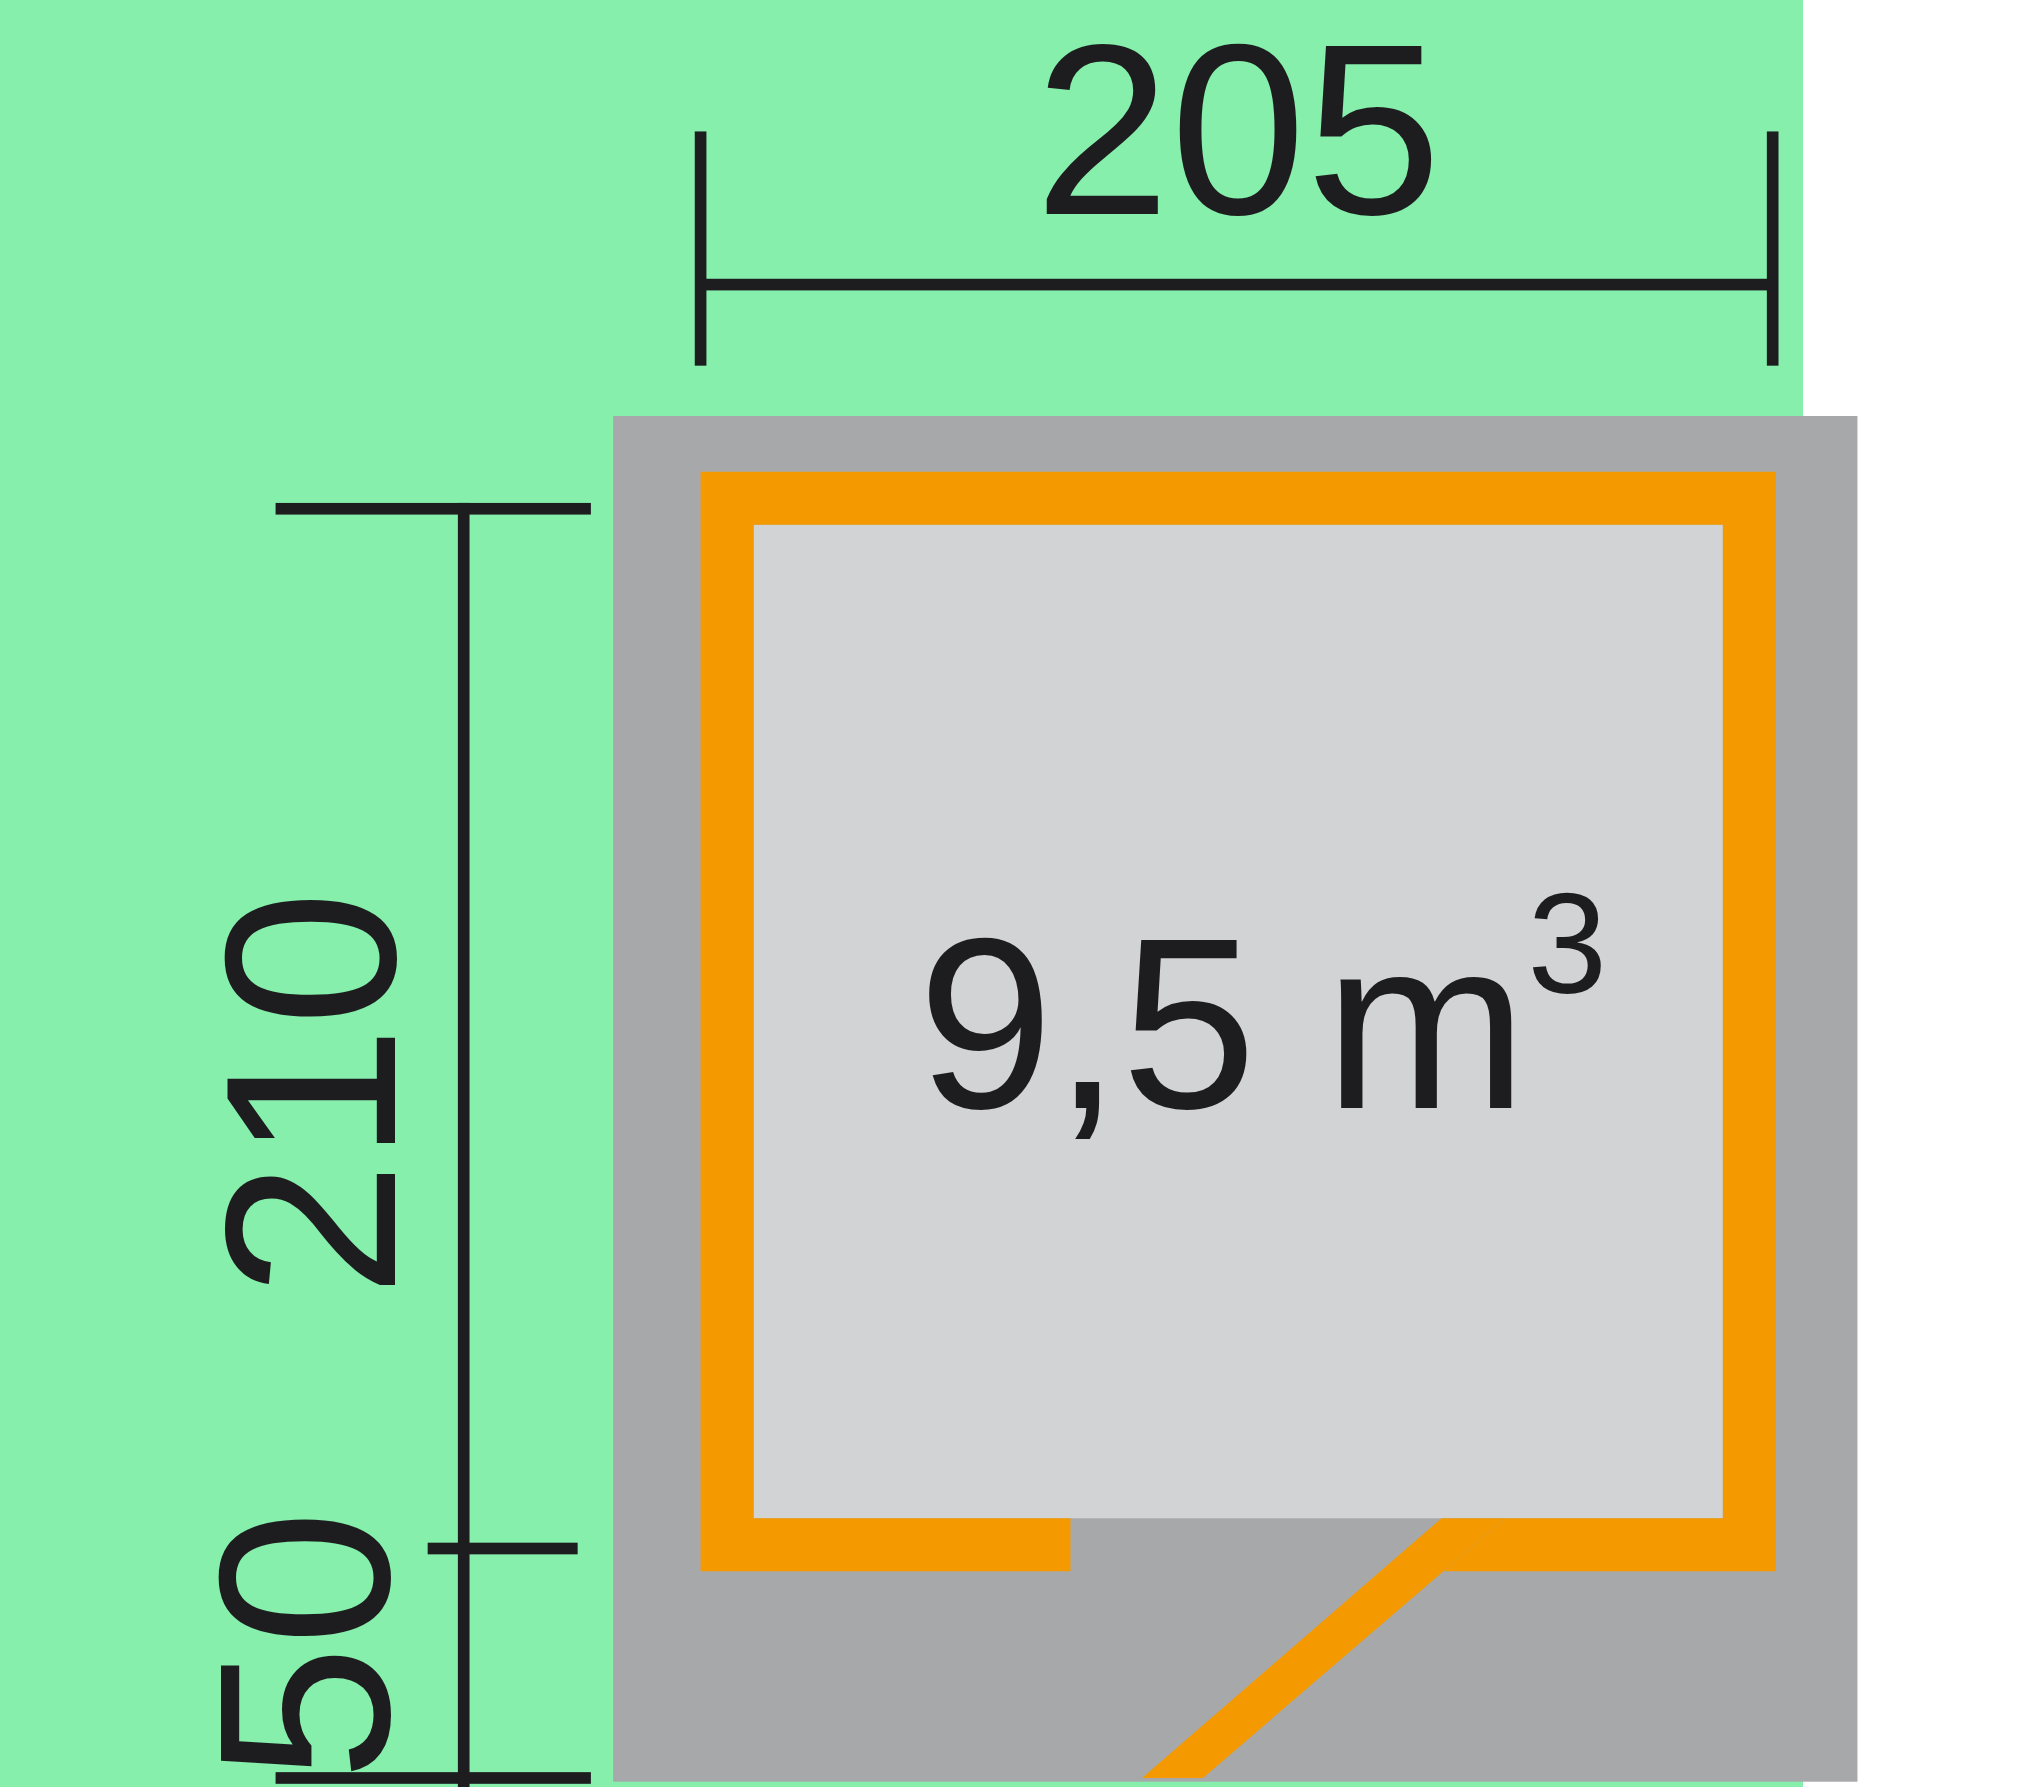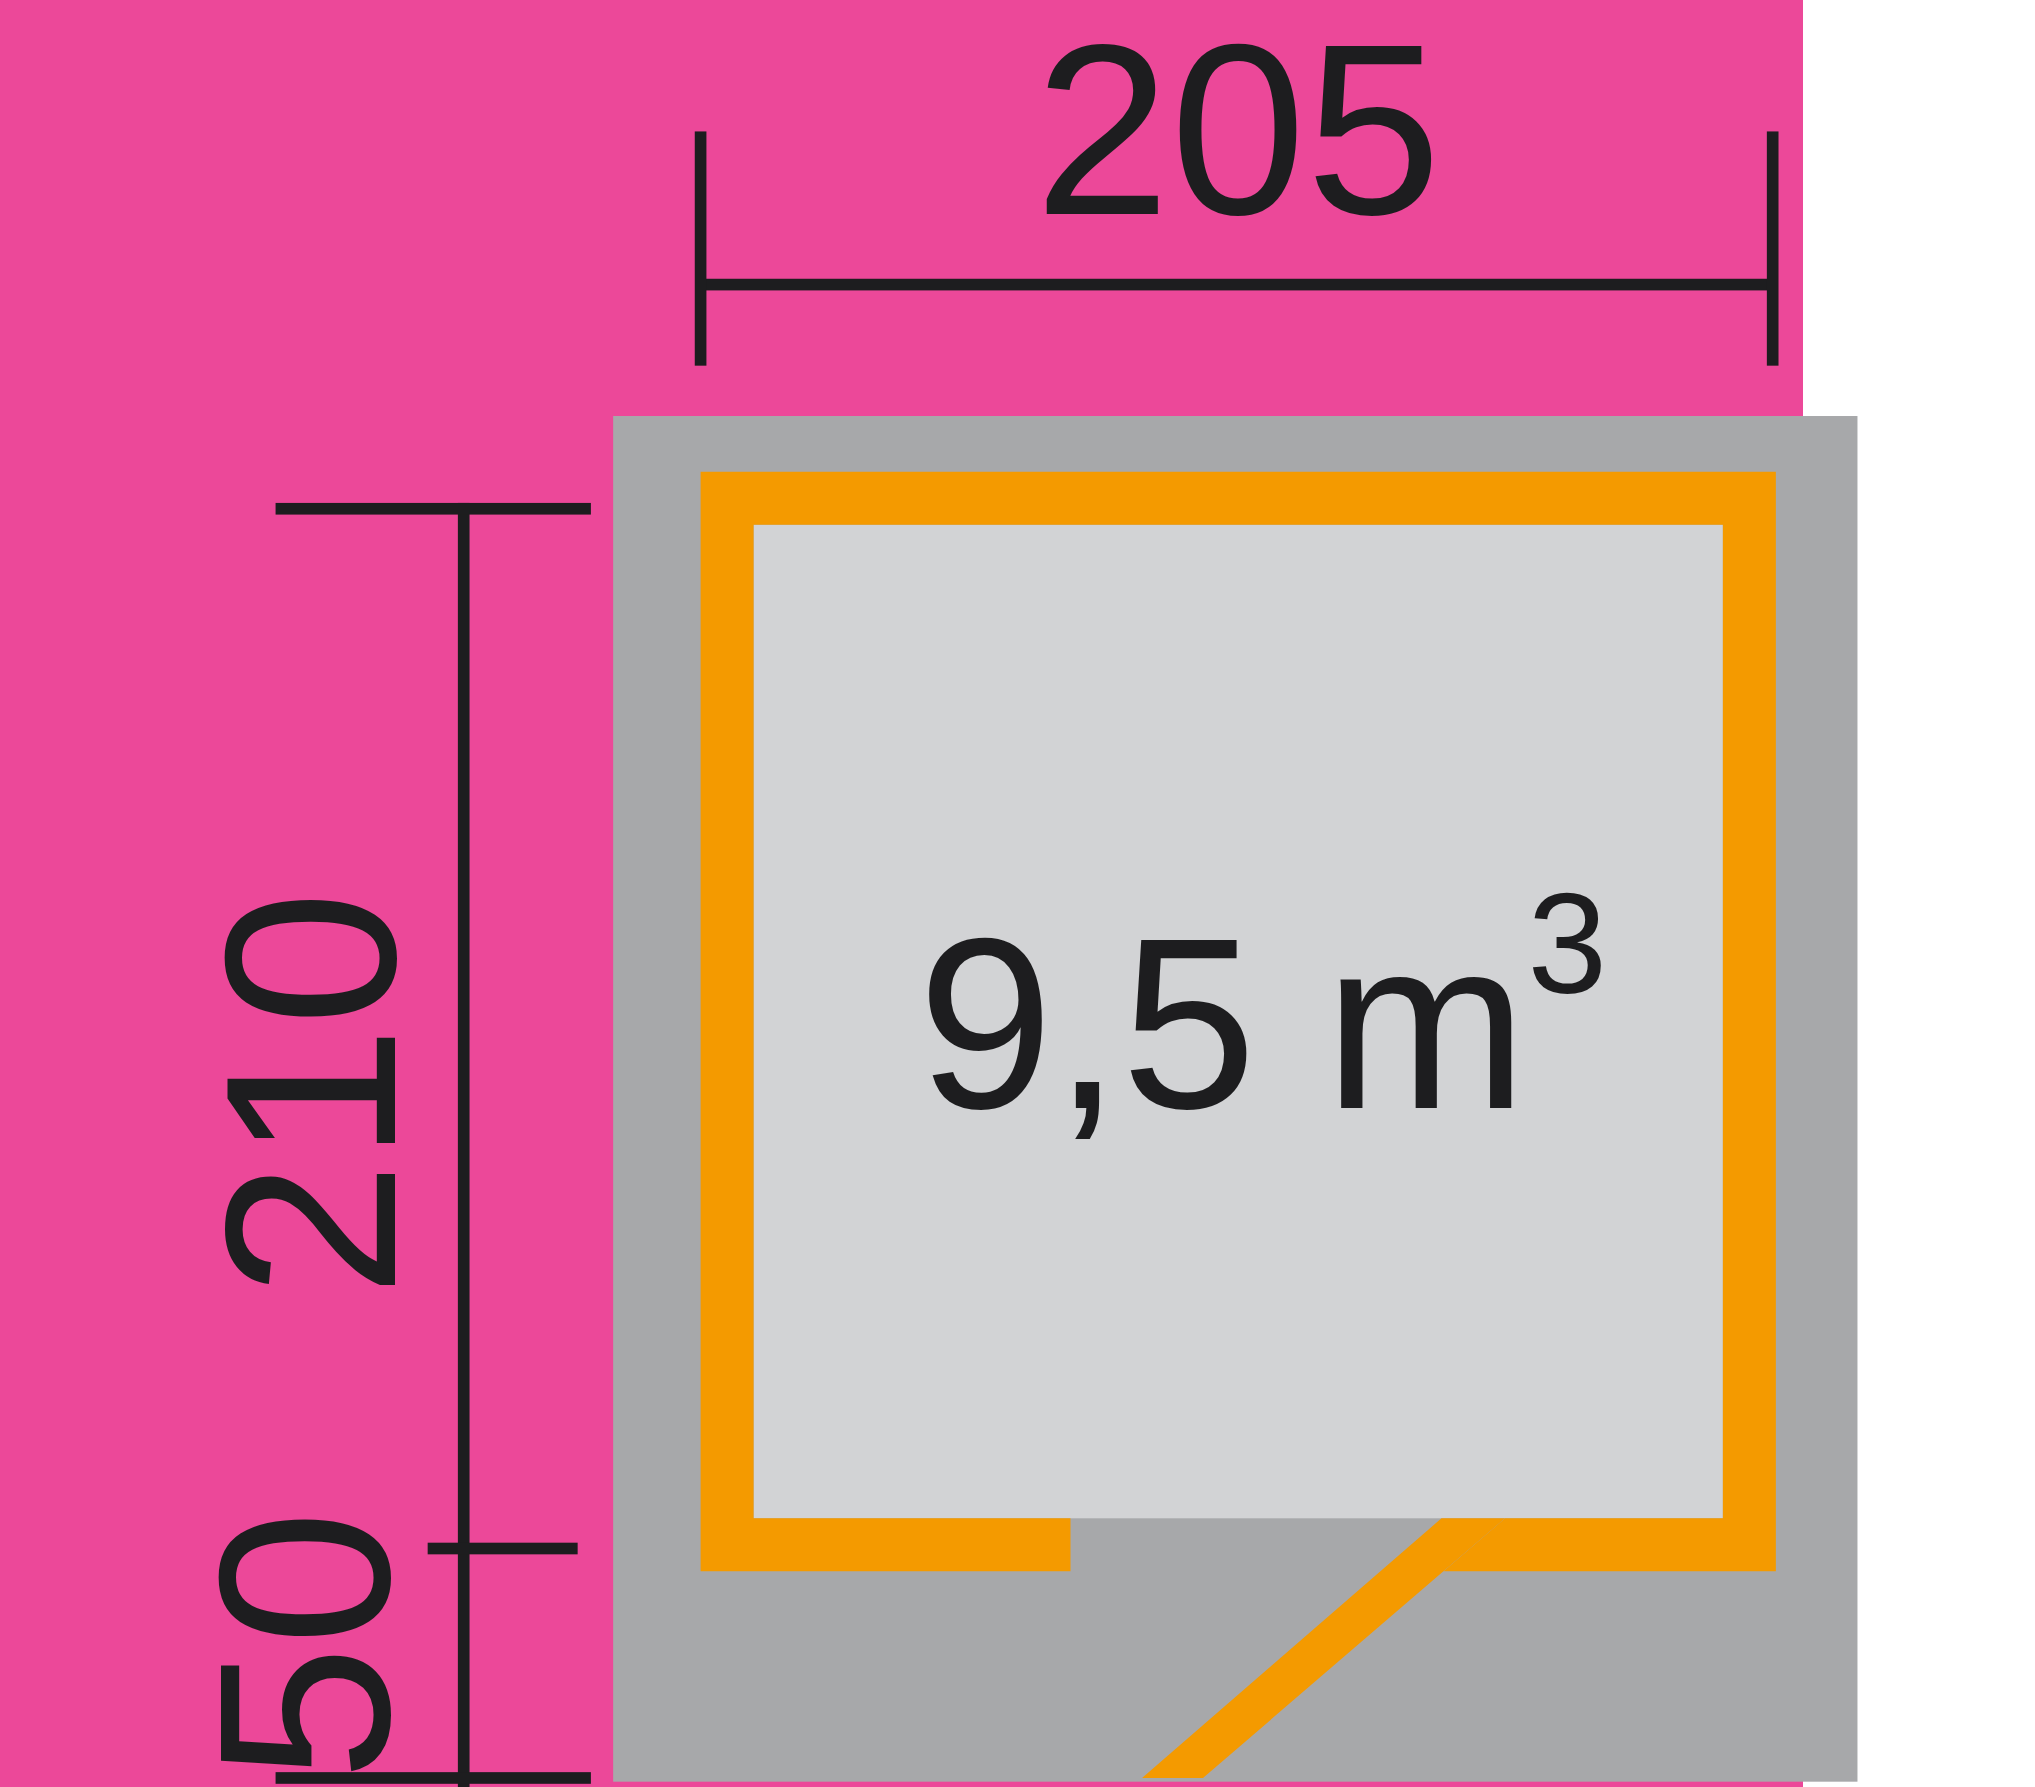--- a/index.html
+++ b/index.html
@@ -7,21 +7,21 @@
     padding: 0;
     background: #ffffff;
     width: 2035px;
     height: 1787px;
     overflow: hidden;
   }
   .drawing-stage {
     position: relative;
     width: 1803px;
     height: 1787px;
-    background: #ec4899;
+    background: #86efac;
   }
   svg {
     display: block;
     font-family: "Liberation Sans", "DejaVu Sans", sans-serif;
   }
   text {
     font-family: "Liberation Sans", "DejaVu Sans", sans-serif;
     font-weight: 400;
   }
 </style>

